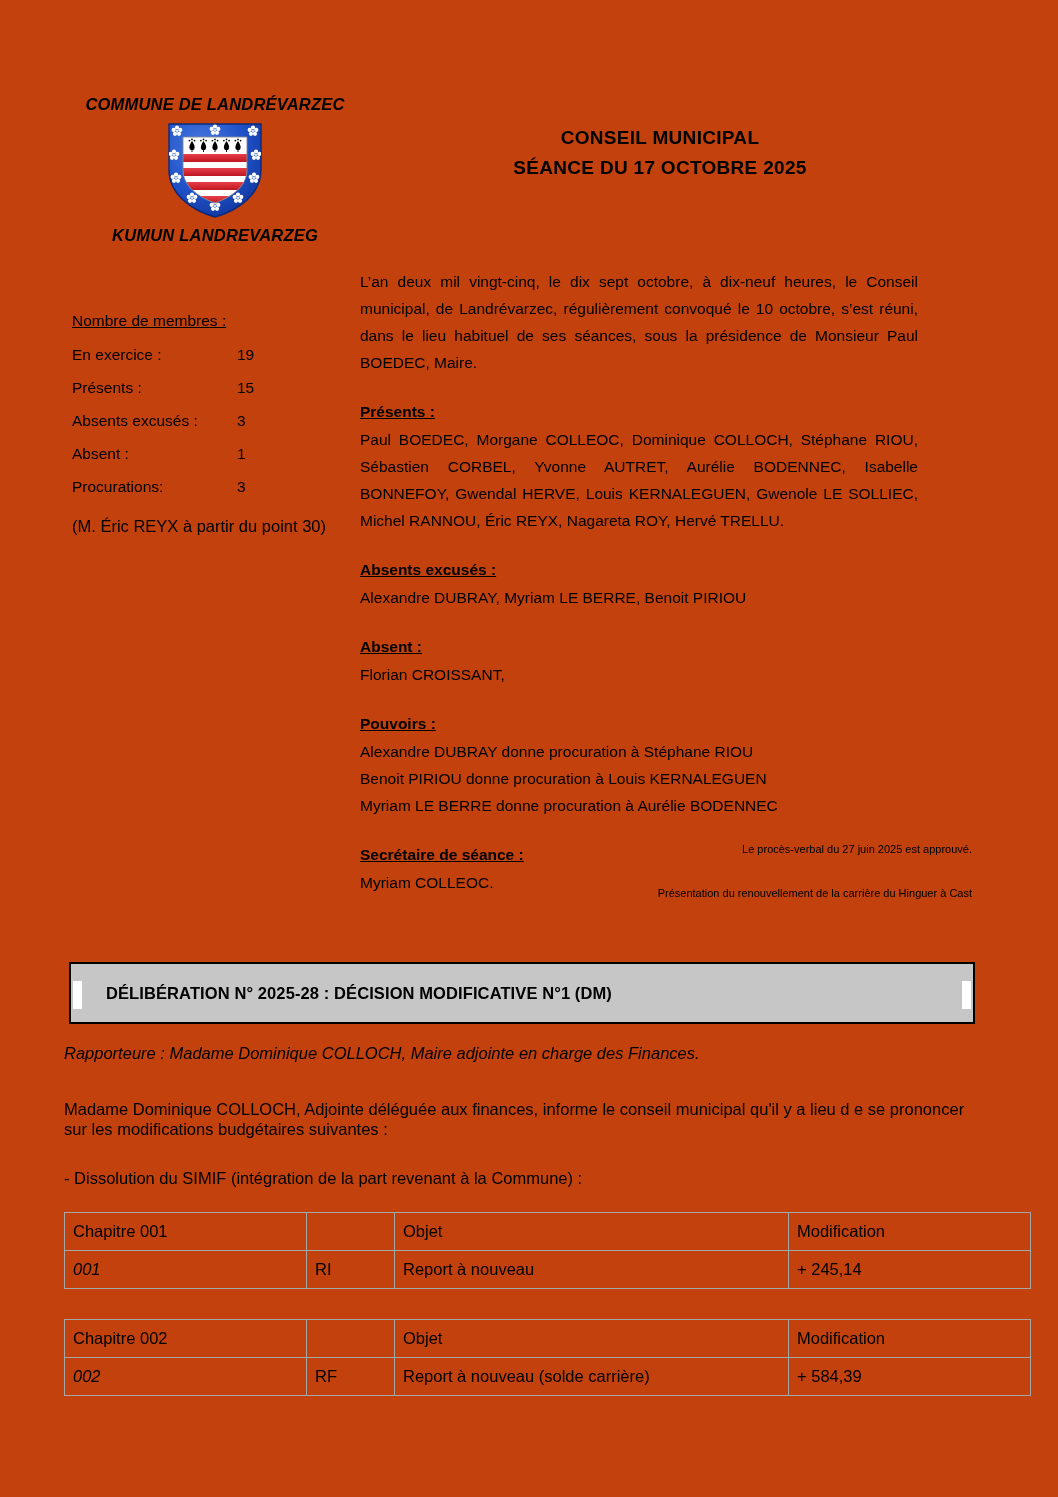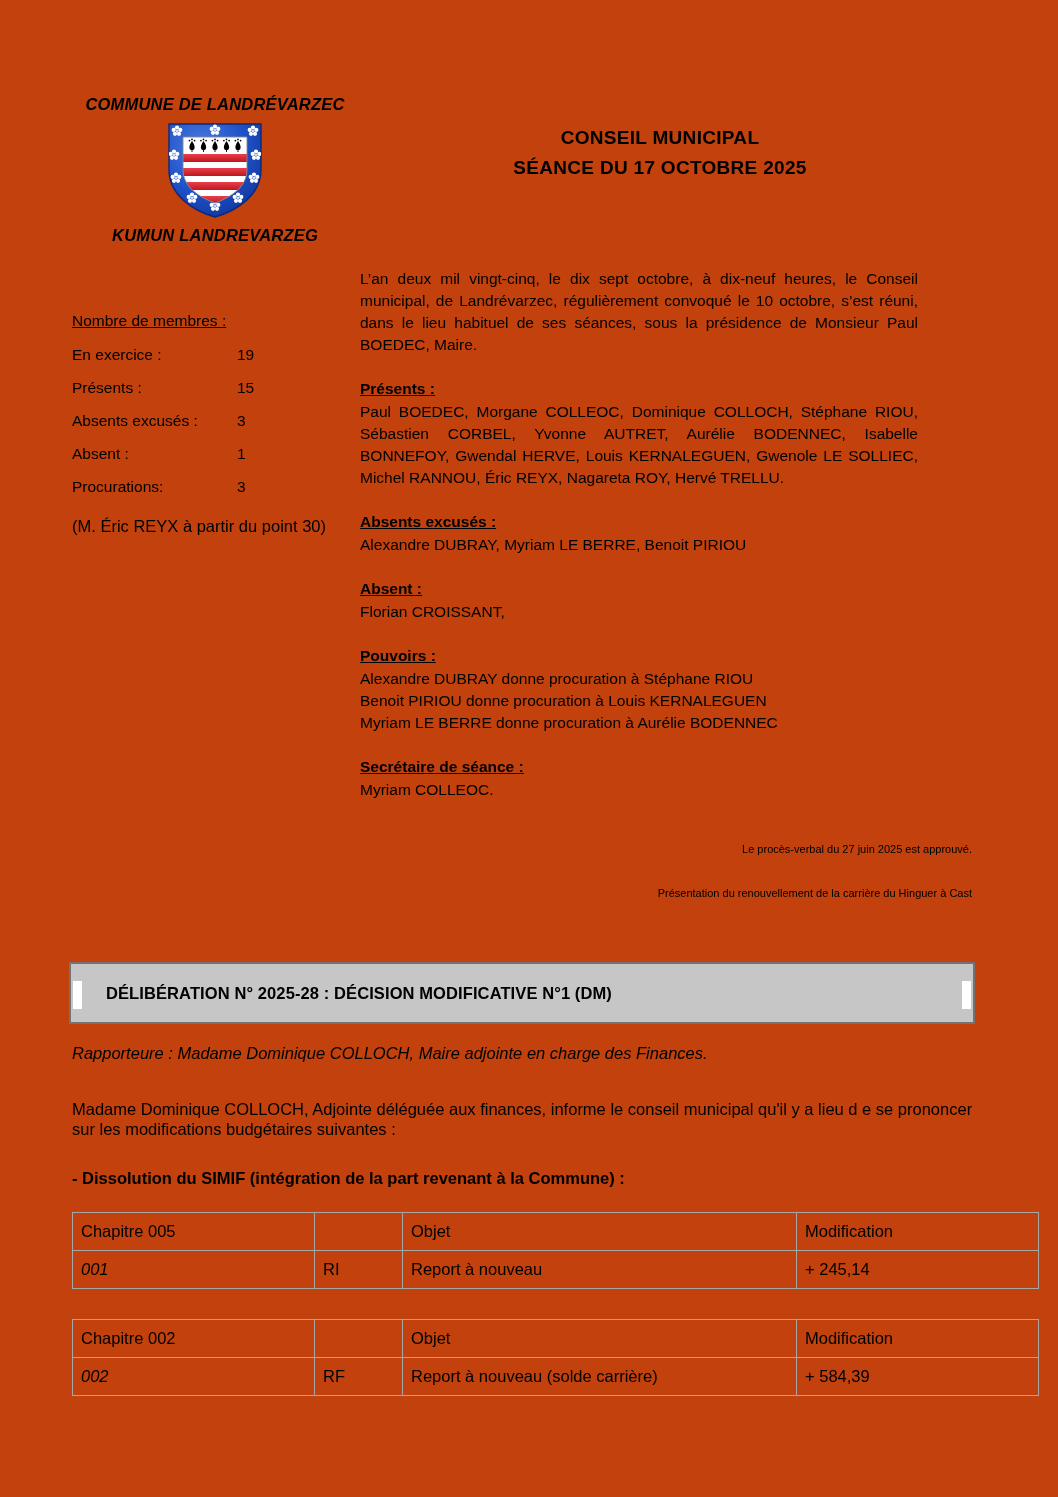--- a/index.html
+++ b/index.html
@@ -92,21 +92,21 @@
     white-space: nowrap;
   }
 
   
   .rightcol {
     position: absolute;
     left: 360px;
     top: 268px;
     width: 558px;
     font-size: 15.5px;
-    line-height: 22px;
+    line-height: 27px;
   }
   .rightcol p {
     margin: 0;
     text-align: justify;
   }
   .rc-intro { margin-bottom: 22px !important; }
   .rc-head {
     font-weight: bold;
     text-decoration: underline;
     margin: 0 0 1px 0 !important;
@@ -128,21 +128,21 @@
   .midtext p { margin: 0 0 32px 0; }
 
   
   .banner {
     position: absolute;
     left: 69px;
     top: 962px;
     width: 906px;
     height: 62px;
     background: #c6c6c6;
-    border: 2px solid #737373;
+    border: 2px solid #000000;
     box-sizing: border-box;
   }
   .banner-notch {
     position: absolute;
     top: 17px;
     width: 9px;
     height: 28px;
     background: #ffffff;
   }
   .banner-notch.left { left: 2px; }
@@ -156,36 +156,35 @@
     align-items: center;
     font-weight: bold;
     font-size: 16.5px;
     letter-spacing: 0.1px;
     white-space: nowrap;
   }
 
   
   .delib {
     position: absolute;
-    left: 72px;
+    left: 64px;
     top: 1044px;
     width: 902px;
     font-size: 16.5px;
   }
   .delib .rapporteur {
     font-style: italic;
     margin: 0 0 36px 0;
   }
   .delib .para {
     margin: 0 0 30px 0;
     line-height: 20px;
   }
   .delib .lead {
     margin: 0 0 24px 0;
-    font-weight: bold;
   }
 
   
   .tbl {
     border-collapse: collapse;
     width: 898px;
     table-layout: fixed;
     font-size: 16.5px;
   }
   .tbl td {
@@ -364,21 +363,21 @@
 
     <p class="rapporteur">Rapporteure : Madame Dominique COLLOCH, Maire adjointe en charge des Finances.</p>
 
     <p class="para">Madame Dominique COLLOCH, Adjointe déléguée aux finances, informe le conseil municipal qu'il y a lieu d e se prononcer sur les modifications budgétaires suivantes :</p>
 
     <p class="lead">- Dissolution du SIMIF (intégration de la part revenant à la Commune) :</p>
 
     <table class="tbl">
       <tbody>
         <tr>
-          <td class="c1">Chapitre 005</td>
+          <td class="c1">Chapitre 001</td>
           <td class="c2"></td>
           <td class="c3">Objet</td>
           <td class="c4">Modification</td>
         </tr>
         <tr>
           <td class="c1 code">001</td>
           <td class="c2">RI</td>
           <td class="c3">Report à nouveau</td>
           <td class="c4">+  245,14</td>
         </tr>

